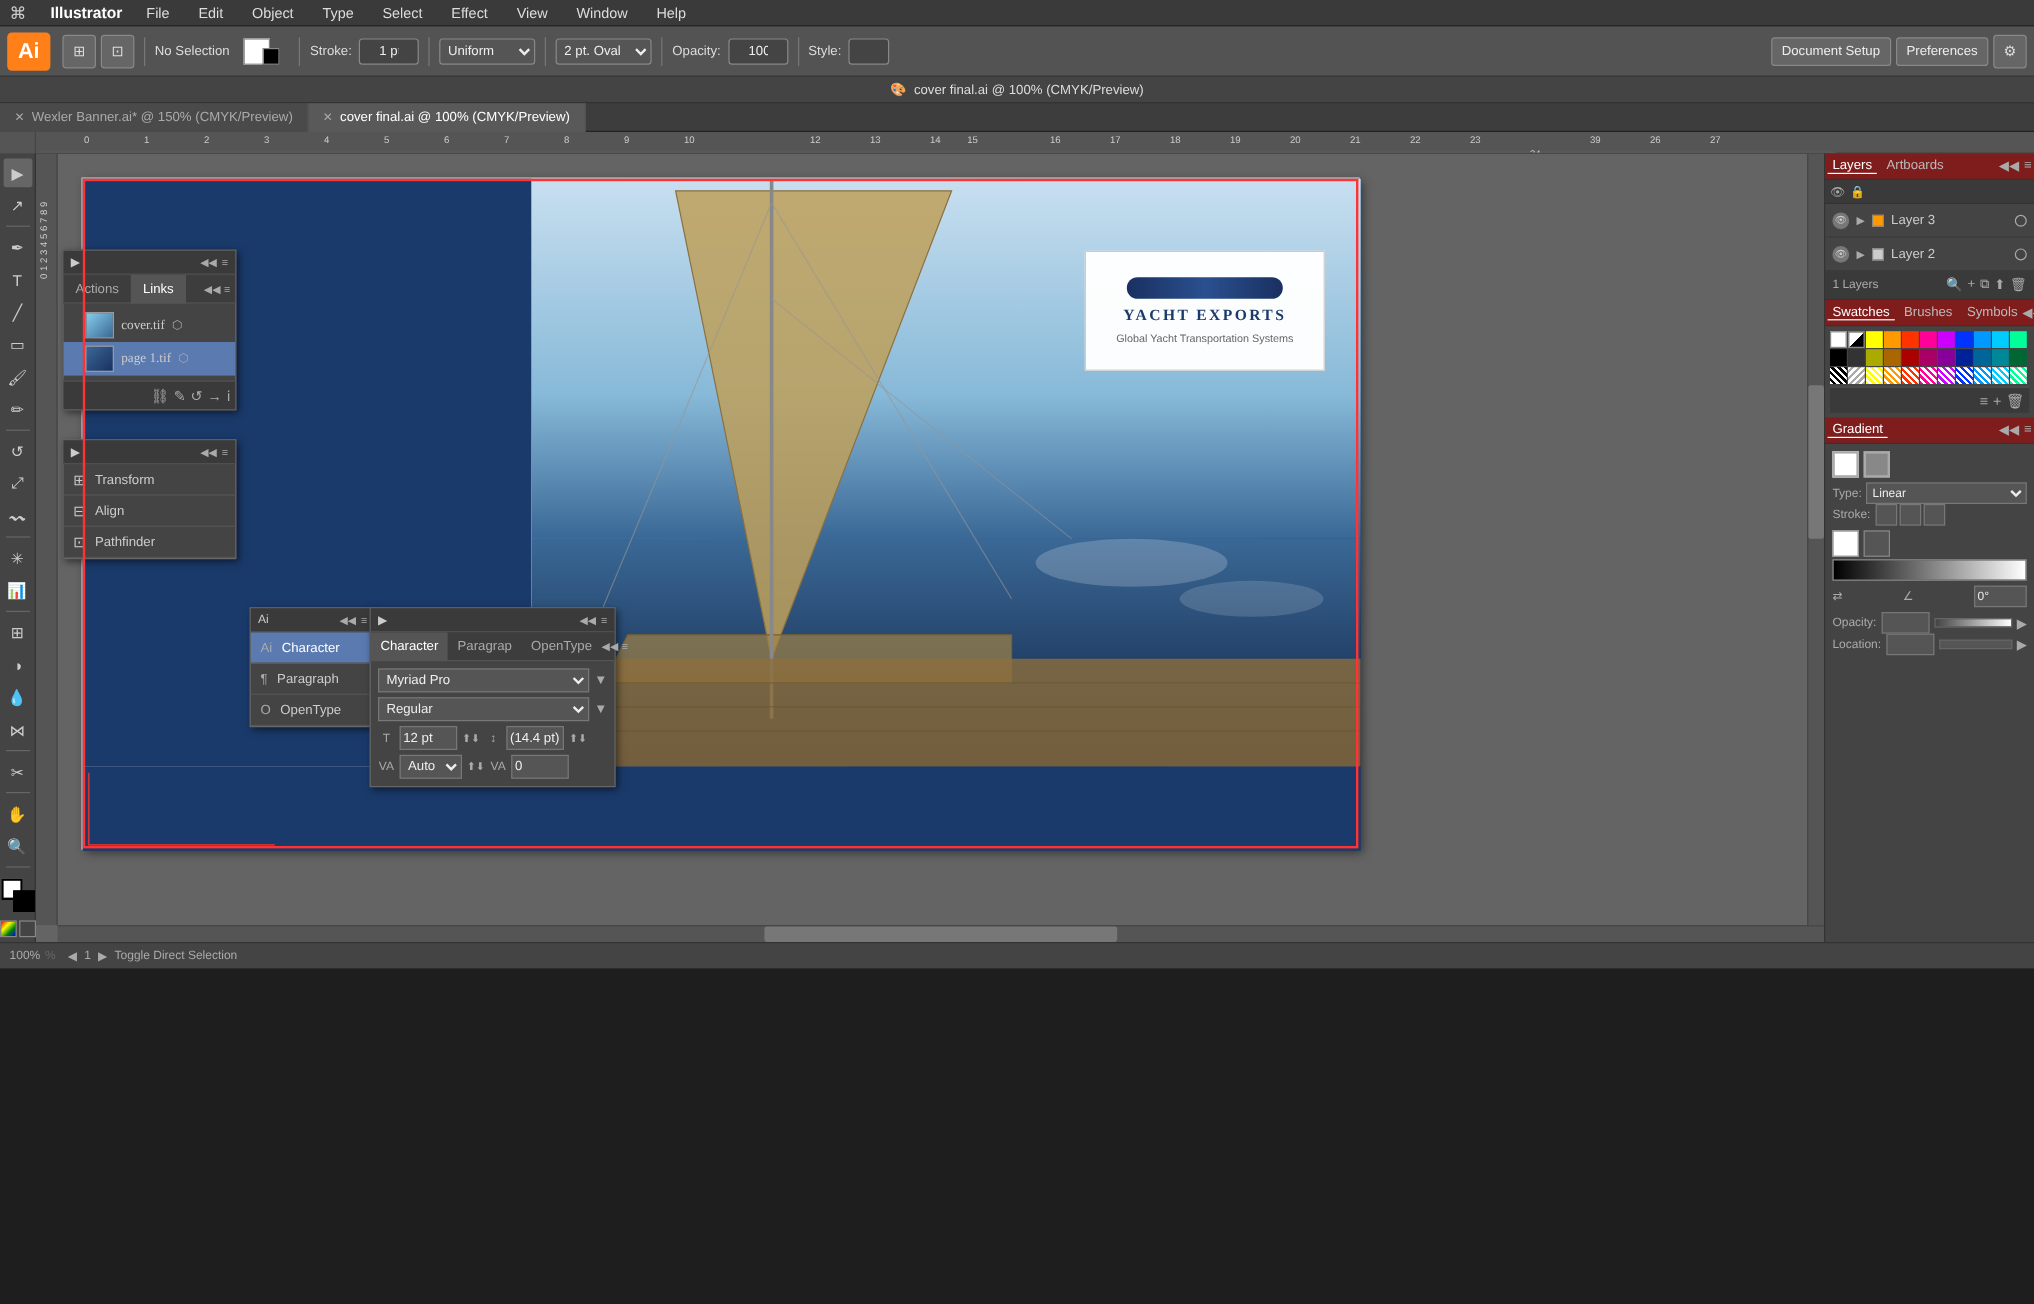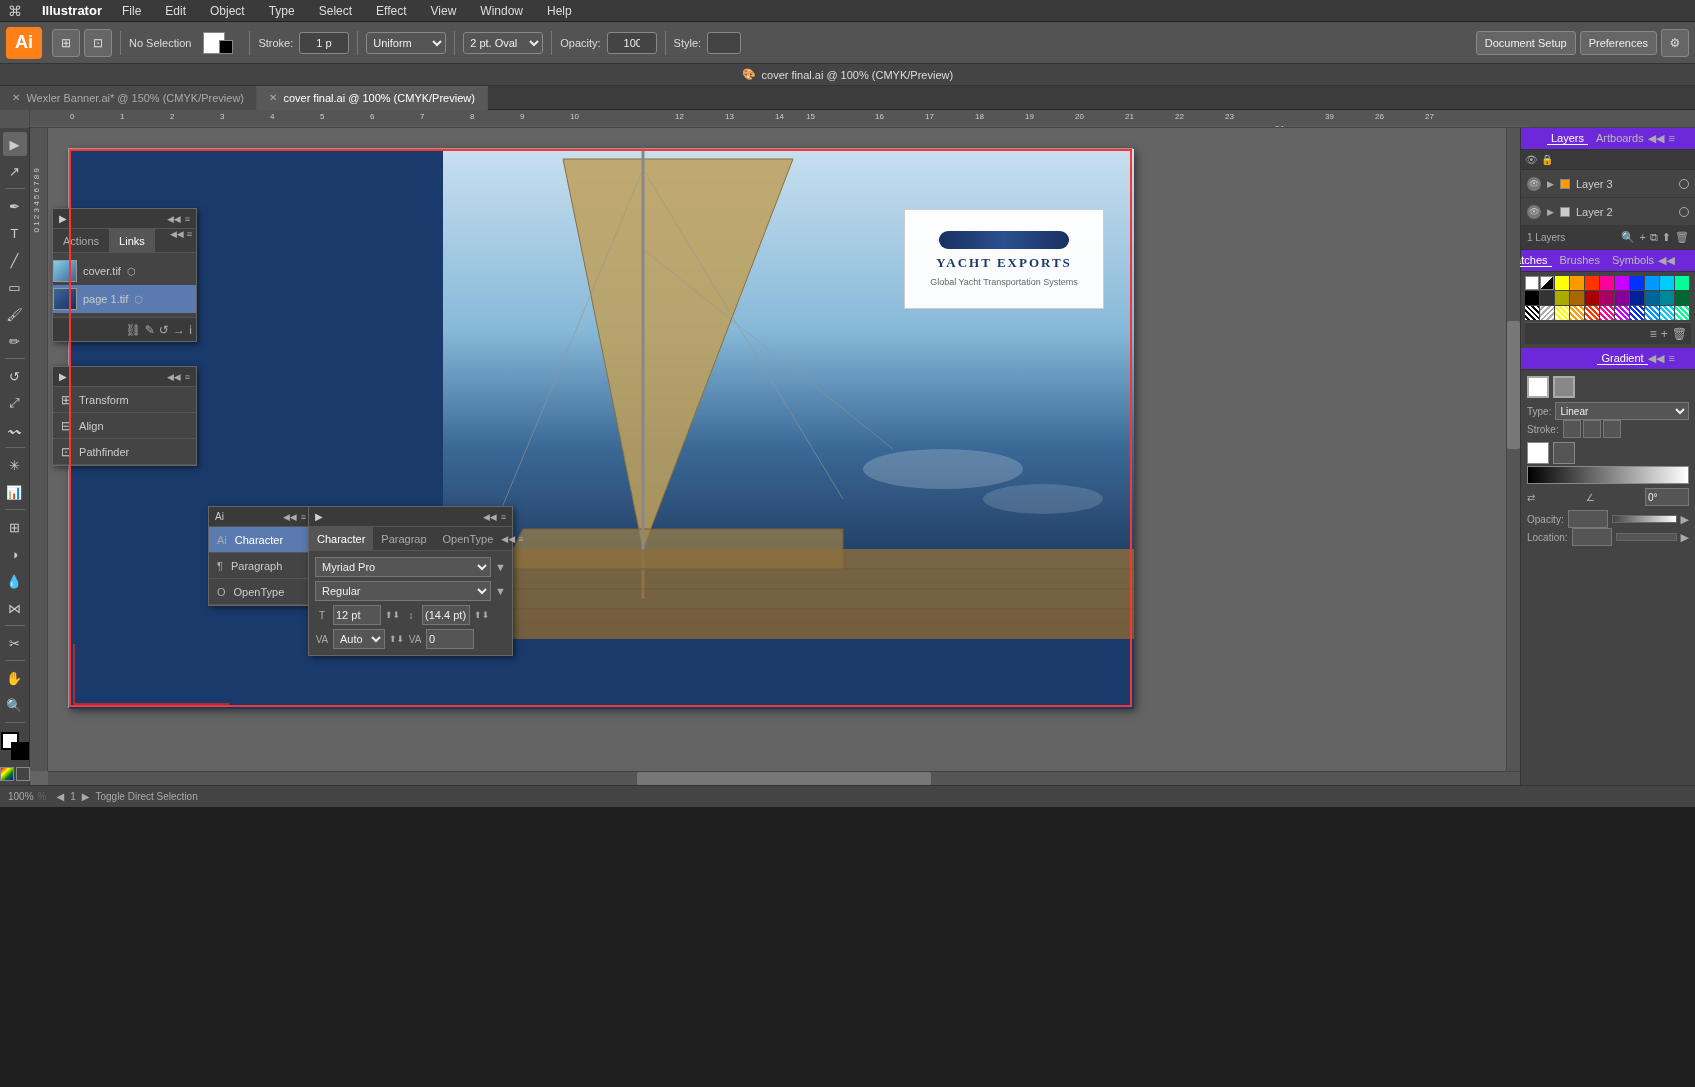--- a/index.html
+++ b/index.html
@@ -215,25 +215,25 @@
       width: 175px;
       background: #444;
       border-left: 1px solid #333;
       flex-shrink: 0;
       display: flex;
       flex-direction: column;
     }
 
     .panel-header {
       height: 22px;
-      background: #6d28d9;
-      display: flex;
-      align-items: center;
-      justify-content: flex-end;
-      padding: 0 20px;
+      background: #7f1d1d;
+      display: flex;
+      align-items: center;
+      justify-content: space-between;
+      padding: 0 2px;
       border-bottom: 1px solid #333;
       font-size: 11px;
       color: #ccc;
     }
     .panel-header-tabs {
       display: flex;
       gap: 4px;
     }
     .panel-tab {
       font-size: 11px;
@@ -317,43 +317,45 @@
       justify-content: space-between;
       padding: 0 6px;
       cursor: move;
       border-bottom: 1px solid #555;
     }
     .fp-title { font-size: 10px; color: #ccc; }
     .panel-tabs-row {
       height: 24px;
       background: #3d3d3d;
       display: flex;
+      align-items: center;
       border-bottom: 1px solid #555;
     }
     .ptab {
       height: 24px;
       padding: 0 10px;
       display: flex;
       align-items: center;
       font-size: 11px;
       cursor: pointer;
     }
     .ptab.active { background: #555; color: #fff; }
     .ptab.inactive { color: #aaa; }
 
     .links-list { padding: 4px 0; }
     .link-item {
       height: 28px;
       display: flex;
       align-items: center;
-      padding: 0 0;
+      padding: 0 18px;
       gap: 6px;
       cursor: pointer;
       font-size: 11px;
       color: #ccc;
+      font-family: Liberation Serif, serif;
     }
     .link-item.selected { background: #5a7ab0; }
     .link-thumb {
       width: 24px;
       height: 22px;
       background: #888;
       border: 1px solid #999;
     }
     .link-icon { color: #aaa; font-size: 10px; }
 

